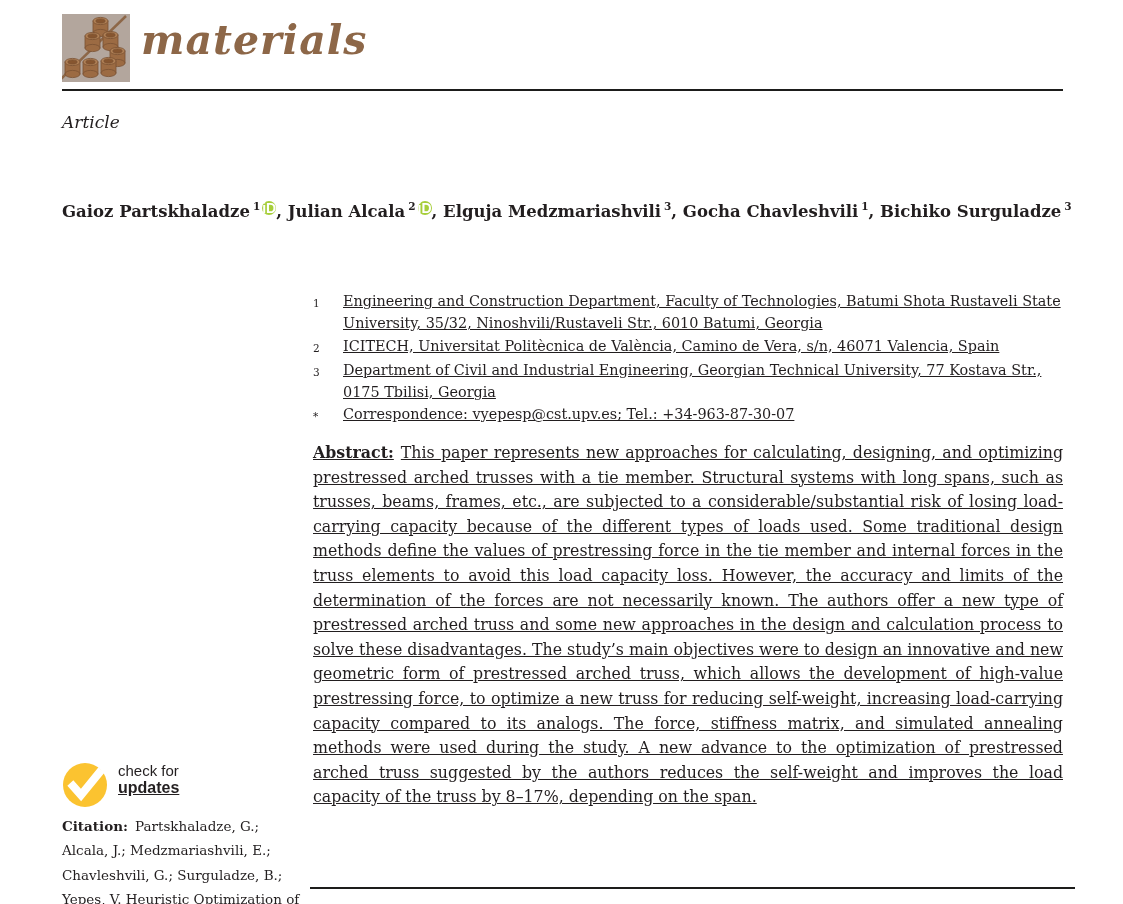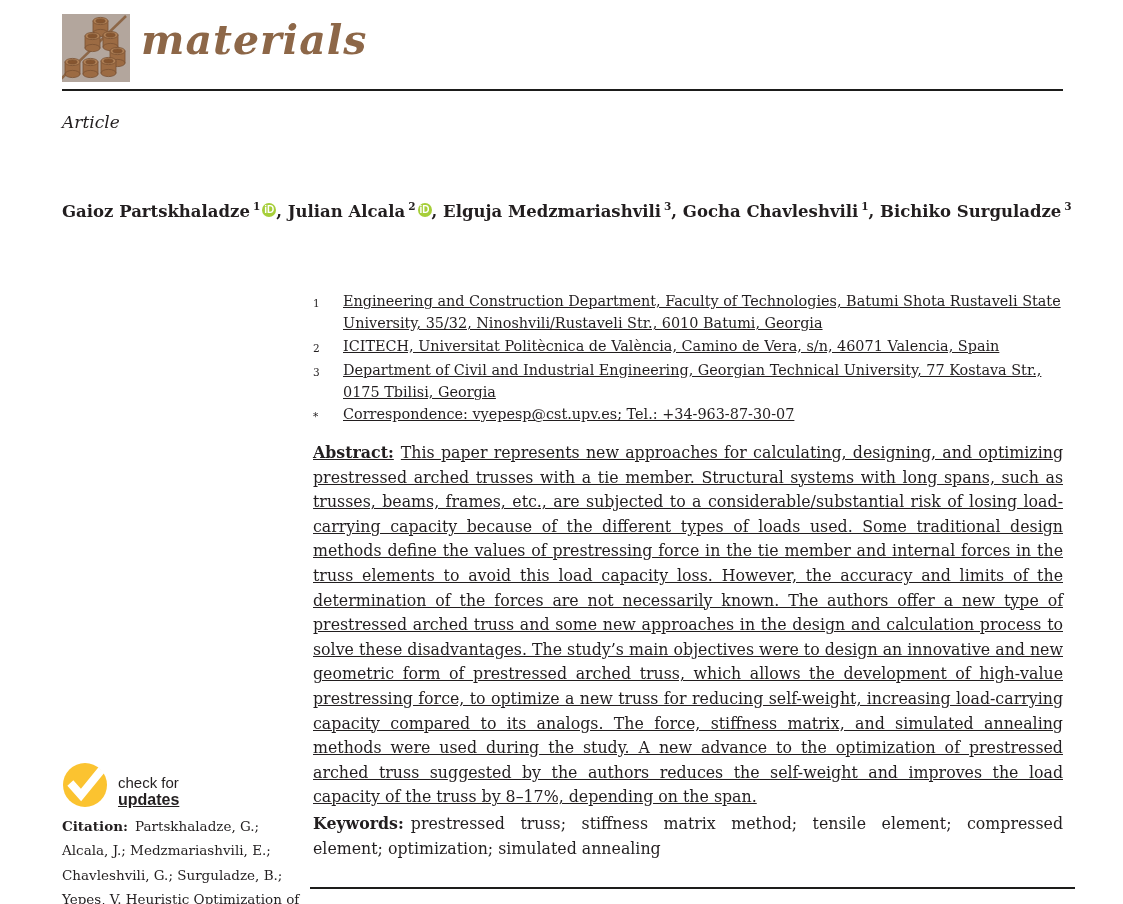--- a/index.html
+++ b/index.html
@@ -27,21 +27,21 @@
     font-size:28px; font-weight:bold; line-height:34px; letter-spacing:-0.2px;
   }
   .authors {
     position:absolute; left:62px; top:193px; width:1010px;
     font-size:16.5px; font-weight:bold; line-height:26px;
   }
   .authors sup { font-size:10.5px; margin-left:3px; font-weight:bold; }
   .orcid {
     display:inline-block; width:14px; height:14px; border-radius:50%;
     background:#a6ce39; color:#fff; text-align:center;
-    font-family:"Liberation Sans",sans-serif; font-size:10px; font-weight:bold;
+    font-family:"Liberation Sans",sans-serif; font-size:14px; font-weight:bold;
     line-height:14px; vertical-align:4px; margin-left:2px;
   }
 
   
   .affiliations { position:absolute; left:313px; top:290px; width:752px; }
   .aff-row { display:flex; font-size:14.4px; line-height:22.3px; }
   .aff-marker { flex:0 0 30px; font-size:10.5px; padding-top:2px; }
   .aff-text { flex:1;text-decoration:underline; }
 
   .abstract {
@@ -50,21 +50,21 @@
   }
   .inline-label { font-weight:bold; margin-right:7px; }
   .keywords {
     position:absolute; left:313px; top:812px; width:750px;
     font-size:15.8px; line-height:24.6px; text-align:justify;
   }
   .bottom-rule { position:absolute; left:310px; top:887px; width:765px; height:2px; background:#1d1d1b; }
 
   
   .badge {
-    position:absolute; left:62px; top:762px; display:flex; align-items:flex-end;
+    position:absolute; left:62px; top:762px; display:flex; align-items:flex-start;
     gap:10px; cursor:pointer;
   }
   .badge-text {
     font-family:"Liberation Sans",sans-serif; font-size:15px; line-height:17px; color:#231f20;
   }
   .badge-text .b2 { font-weight:bold; font-size:16px;text-decoration:underline; }
   .citation {
     position:absolute; left:62px; top:814px; width:246px;
     font-size:13.5px; line-height:24.3px;
   }
@@ -141,21 +141,20 @@
       <span class="aff-text">Department of Civil and Industrial Engineering, Georgian Technical University, 77 Kostava Str., 0175 Tbilisi, Georgia</span>
     </div>
     <div class="aff-row">
       <span class="aff-marker">*</span>
       <span class="aff-text">Correspondence: vyepesp@cst.upv.es; Tel.: +34-963-87-30-07</span>
     </div>
   </div>
 
   <p class="abstract"><span class="inline-label">Abstract:</span><span>This paper represents new approaches for calculating, designing, and optimizing prestressed arched trusses with a tie member. Structural systems with long spans, such as trusses, beams, frames, etc., are subjected to a considerable/substantial risk of losing load-carrying capacity because of the different types of loads used. Some traditional design methods define the values of prestressing force in the tie member and internal forces in the truss elements to avoid this load capacity loss. However, the accuracy and limits of the determination of the forces are not necessarily known. The authors offer a new type of prestressed arched truss and some new approaches in the design and calculation process to solve these disadvantages. The study’s main objectives were to design an innovative and new geometric form of prestressed arched truss, which allows the development of high-value prestressing force, to optimize a new truss for reducing self-weight, increasing load-carrying capacity compared to its analogs. The force, stiffness matrix, and simulated annealing methods were used during the study. A new advance to the optimization of prestressed arched truss suggested by the authors reduces the self-weight and improves the load capacity of the truss by 8–17%, depending on the span.</span></p>
 
-  <p class="keywords"><span class="inline-label">Keywords:</span><span>prestressed truss; stiffness matrix method; tensile element; compressed element; optimization; simulated annealing</span></p>
 
   <div class="bottom-rule"></div>
 
   <div class="badge">
     <svg width="46" height="46" viewBox="0 0 46 46">
       <circle cx="23" cy="23" r="22" fill="#fbc330"></circle>
       <polyline points="11,24 19,33 37,11" fill="none" stroke="#ffffff" stroke-width="8" stroke-linecap="square"></polyline>
     </svg>
     <div class="badge-text">
       <div class="b1">check for</div>

